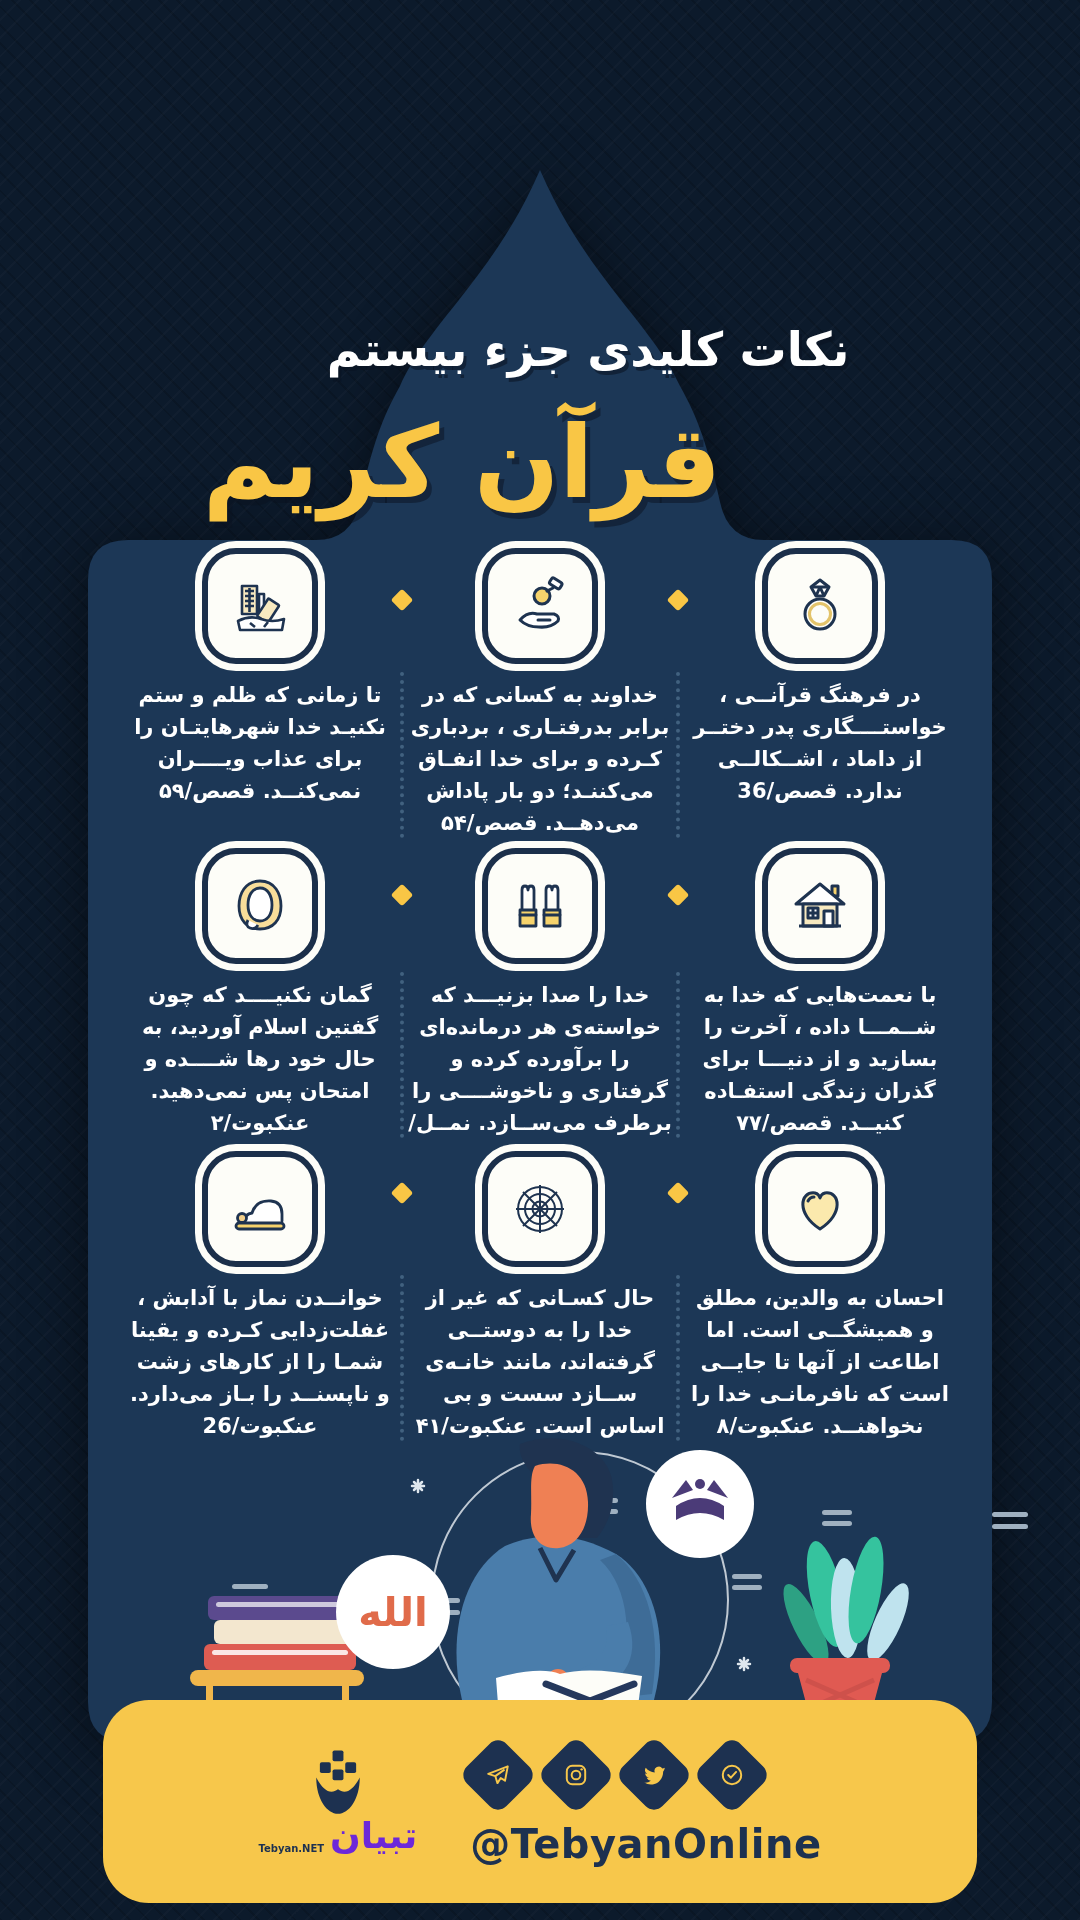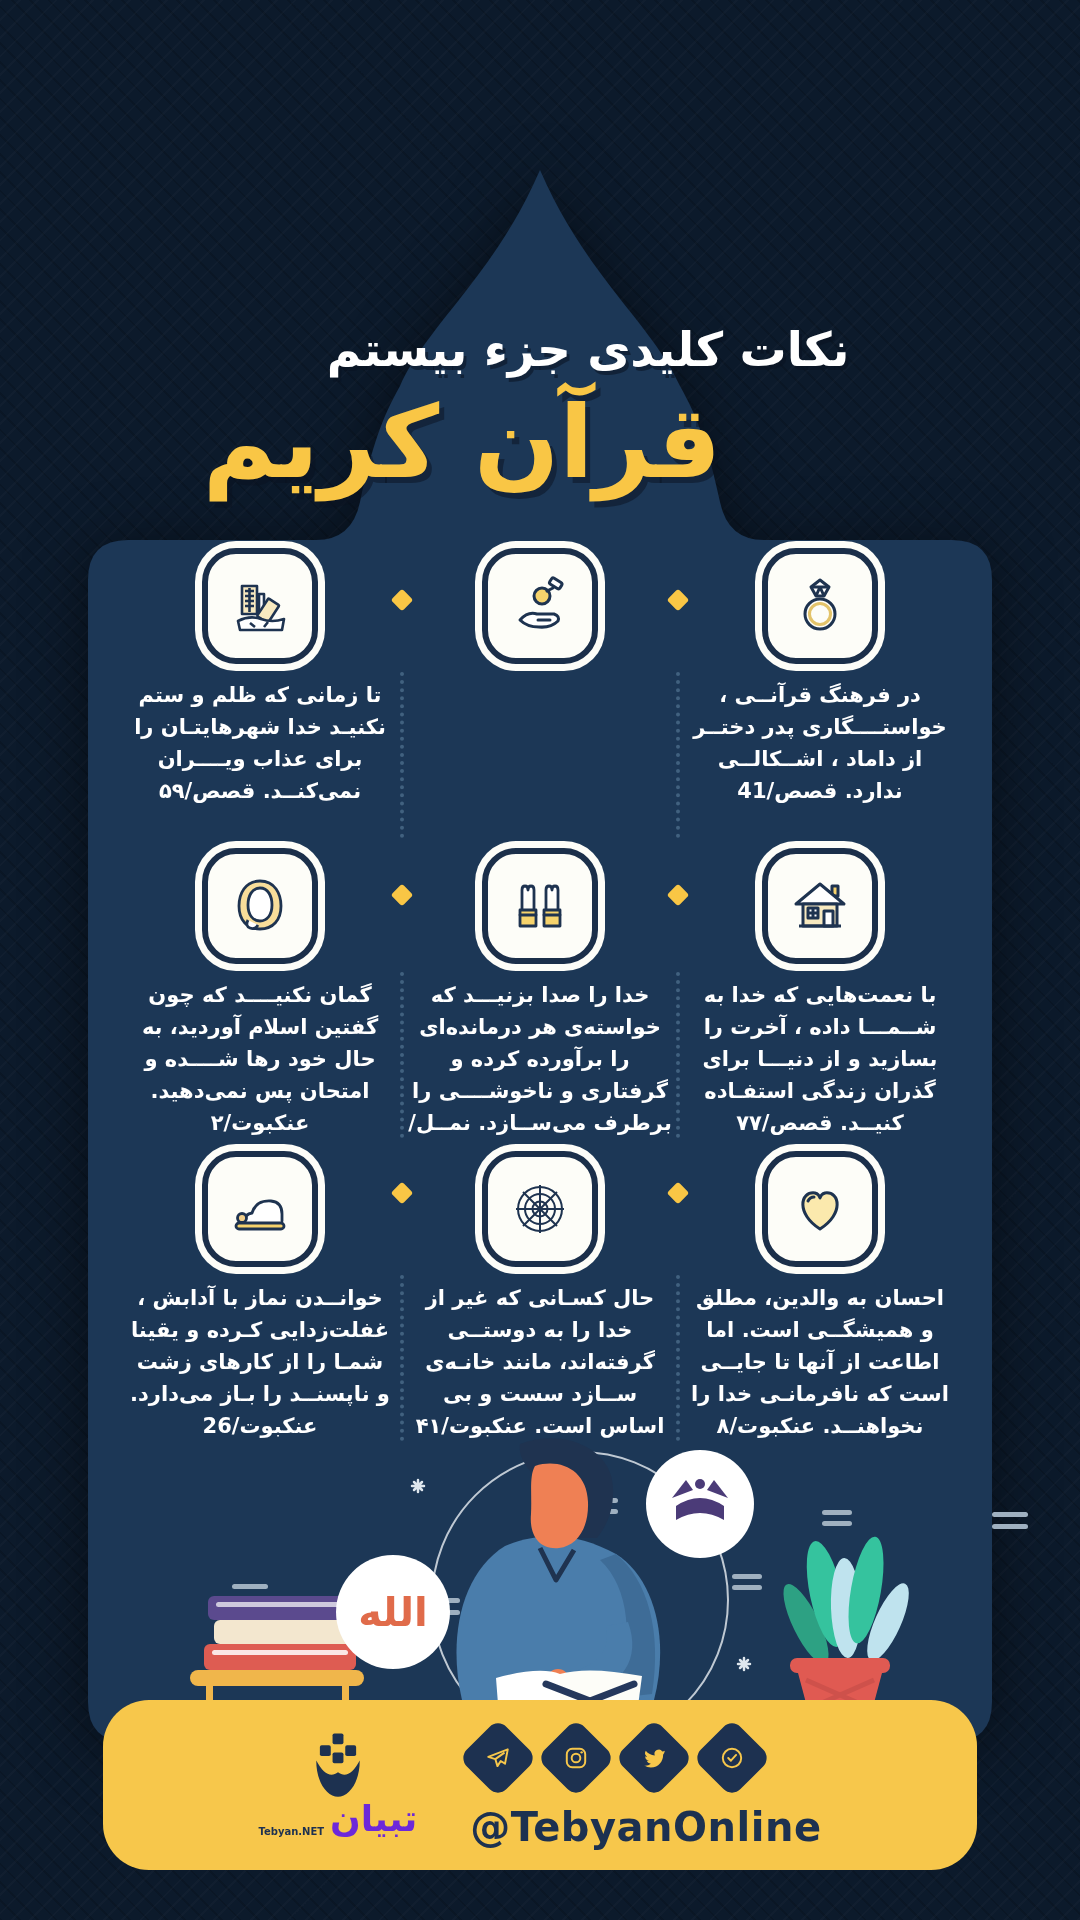--- a/index.html
+++ b/index.html
@@ -12,42 +12,42 @@
     font-family:"DejaVu Sans", sans-serif;
   }
   .silhouette{position:absolute;left:0;top:0;filter:drop-shadow(0 8px 30px rgba(0,0,0,.5));}
   .subtitle{
     position:absolute;top:322px;left:0;width:1080px;text-align:center;
     font-size:47px;font-weight:800;color:#ffffff;direction:rtl;
     text-shadow:3px 4px 0 rgba(9,18,32,.55);
     padding-left:48px;
   }
   .main-title{
-    position:absolute;top:388px;left:0;width:924px;text-align:center;
+    position:absolute;top:408px;left:0;width:924px;text-align:center;
     font-size:100px;font-weight:800;color:#f9c645;direction:rtl;line-height:1.1;
     text-shadow:5px 6px 0 rgba(9,18,32,.5);
   }
   .card{position:absolute;width:290px;text-align:center;}
   .badge{
     width:104px;height:104px;border-radius:34px;background:#fdfdf8;
     border:6px solid #1b2f4a;box-shadow:0 0 0 7px #fdfdf8;
     margin:0 auto 16px auto;display:flex;align-items:center;justify-content:center;
   }
   .card-text{
     margin:12px;direction:rtl;color:#ffffff;font-weight:700;
     font-size:21px;line-height:1.52;text-align:center;
   }
   .vsep{position:absolute;width:0;border-left:4px dotted #41617f;}
   .dot-diamond{
     position:absolute;width:16px;height:16px;background:#f9c645;
     border-radius:3px;transform:rotate(45deg);
   }
   .illus{position:absolute;left:0;top:1418px;}
   .footer-box{
-    position:absolute;left:103px;top:1700px;width:874px;height:170px;
+    position:absolute;left:103px;top:1700px;width:874px;height:203px;
     background:#f7c74b;border-radius:46px;
     display:flex;align-items:center;justify-content:center;gap:53px;
   }
   .brand-block{display:flex;flex-direction:column;align-items:center;}
   .brand-line{display:flex;align-items:flex-end;gap:6px;direction:ltr;margin-top:2px;}
   .brand-sub{font-size:10px;font-weight:700;color:#1d3150;}
   .brand-name{font-size:36px;font-weight:800;color:#6d28d9;direction:rtl;line-height:1;}
   .social-block{display:flex;flex-direction:column;}
   .diamond-chain{position:relative;width:296px;height:76px;}
   .diamond{
@@ -92,35 +92,36 @@
     <div class="badge">
       <svg width="64" height="64" viewBox="0 0 64 64">
         <g fill="none" stroke="#1e3350" stroke-width="3" stroke-linejoin="round">
           <polygon points="32,6 41,13 36,22 28,22 23,13" fill="#ffffff"></polygon>
           <path d="M23 13 L41 13 M28 22 L32 13 L36 22"></path>
           <circle cx="32" cy="40" r="15"></circle>
           <circle cx="32" cy="40" r="10.5" stroke="#e3c36a"></circle>
         </g>
       </svg>
     </div>
-    <p class="card-text"><span>در فرهنگ قرآنــی ، خواستــــگاری پدر دختــر از داماد ، اشــکالــی ندارد.</span> <span>قصص/41</span></p>
+    <p class="card-text"><span>در فرهنگ قرآنــی ، خواستــــگاری پدر دختــر از داماد ، اشــکالــی ندارد.</span> <span>قصص/36</span></p>
   </div>
 
   <div class="card" style="left:395px;top:548px">
     <div class="badge">
       <svg width="64" height="64" viewBox="0 0 64 64">
         <g fill="none" stroke="#1e3350" stroke-width="3" stroke-linecap="round" stroke-linejoin="round">
           <circle cx="34" cy="22" r="8" fill="#f6d36c"></circle>
           <rect x="42" y="6" width="12" height="7" rx="2" transform="rotate(32 48 9)" fill="#ffffff"></rect>
           <path d="M45 14 L39 17"></path>
           <path d="M12 46 Q20 37 29 40 L46 40 Q52 42 50 47 Q43 54 31 53 Q19 53 12 46 Z" fill="#ffffff"></path>
           <path d="M30 46 L42 46"></path>
         </g>
       </svg>
     </div>
+    <p class="card-text"><span>خداوند به کسانی که در برابر بدرفتـاری ، بردباری کـرده و برای خدا انفـاق می‌کننـد؛ دو بار پاداش می‌دهــد.</span> <span>قصص/۵۴</span></p>
   </div>
 
   <div class="card" style="left:115px;top:548px">
     <div class="badge">
       <svg width="64" height="64" viewBox="0 0 64 64">
         <g fill="none" stroke="#1e3350" stroke-width="2.6" stroke-linejoin="round">
           <rect x="14" y="12" width="15" height="28" fill="#f7e9c0"></rect>
           <path d="M17 17 h9 M17 22 h9 M17 27 h9 M17 32 h9 M21.5 14 v24"></path>
           <rect x="31" y="20" width="5" height="20" fill="#ffffff"></rect>
           <rect x="34" y="26" width="13" height="21" rx="1" transform="rotate(33 40 36)" fill="#f7e9c0"></rect>

